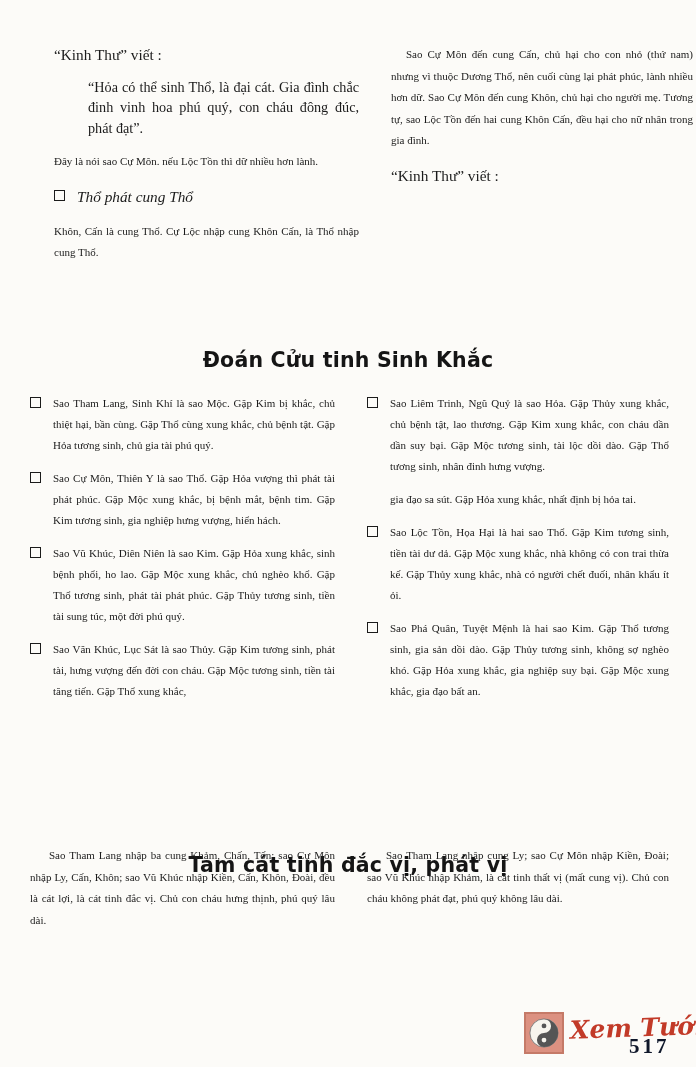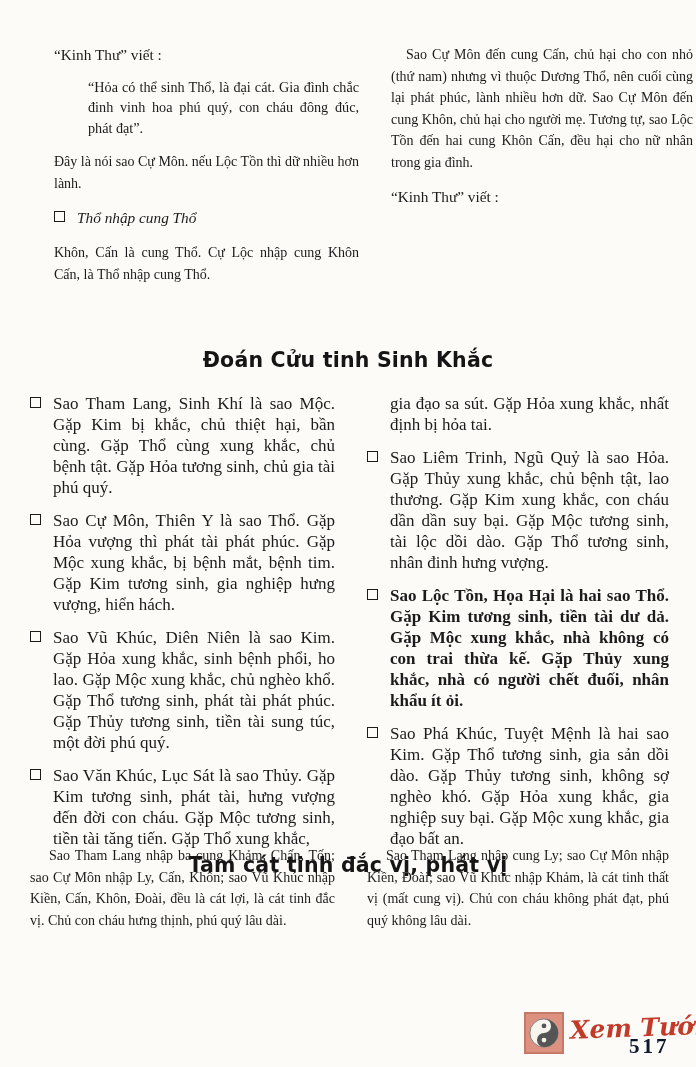--- a/index.html
+++ b/index.html
@@ -10,34 +10,34 @@
     background:#fcfbf8;
     color:#1b1b1b;
     font-family:"Liberation Serif", serif;
     overflow:hidden;
   }
   .sec { position:absolute; left:0; width:696px; display:flex; }
   .col-l { width:305px; margin-left:30px; }
   .col-r { width:302px; margin-left:32px; }
 
   .para {
-    font-size:14px; line-height:21.5px;
+    font-size:11px; line-height:21.5px;
     text-align:justify; margin:0 0 13px 0;
   }
   .para.fl-indent { text-indent:15px; }
   .quote {
     font-size:14.2px; line-height:20.5px;
     text-align:justify;
     margin:0 0 13px 34px;
   }
   .label-line { font-size:15.3px; line-height:21.5px; margin:0 0 11px 0; }
 
   .item {
     position:relative;
-    font-size:17px; line-height:21px;
+    font-size:11px; line-height:21px;
     text-align:justify;
     margin:0 0 12px 0;
   }
   .sq {
     position:absolute; left:-23px; top:4px;
     width:9px; height:9px;
     border:1.7px solid #1b1b1b;
     background:transparent;
   }
   .item-intro { font-style:italic; font-size:15.3px; }
@@ -80,21 +80,21 @@
 
 <div class="page">
 
   <div class="sec" style="top:44px;padding-left:24px;">
     <div class="col-l">
       <p class="label-line">“Kinh Thư” viết :</p>
       <p class="quote">“Hỏa có thể sinh Thổ, là đại cát. Gia đình chắc đinh vinh hoa phú quý, con cháu đông đúc, phát đạt”.</p>
       <p class="para">Đây là nói sao Cự Môn. nếu Lộc Tồn thì dữ nhiều hơn lành.</p>
       <div class="item item-intro" style="margin-left:23px; margin-bottom:14px;">
         <span class="sq"></span>
-        <span>Thổ nhập cung Thổ</span>
+        <span>Thổ phát cung Thổ</span>
       </div>
       <p class="para">Khôn, Cấn là cung Thổ. Cự Lộc nhập cung Khôn Cấn, là Thổ nhập cung Thổ.</p>
     </div>
     <div class="col-r">
       <p class="para fl-indent">Sao Cự Môn đến cung Cấn, chủ hại cho con nhỏ (thứ nam) nhưng vì thuộc Dương Thổ, nên cuối cùng lại phát phúc, lành nhiều hơn dữ. Sao Cự Môn đến cung Khôn, chủ hại cho người mẹ. Tương tự, sao Lộc Tồn đến hai cung Khôn Cấn, đều hại cho nữ nhân trong gia đình.</p>
       <p class="label-line">“Kinh Thư” viết :</p>
     </div>
   </div>
 
   <div class="heading" style="top:348px;">Đoán Cửu tinh Sinh Khắc</div>
@@ -113,33 +113,33 @@
         <span class="sq"></span>
         <span>Sao Vũ Khúc, Diên Niên là sao Kim. Gặp Hỏa xung khắc, sinh bệnh phổi, ho lao. Gặp Mộc xung khắc, chủ nghèo khổ. Gặp Thổ tương sinh, phát tài phát phúc. Gặp Thủy tương sinh, tiền tài sung túc, một đời phú quý.</span>
       </div>
       <div class="item" style="margin-left:23px;">
         <span class="sq"></span>
         <span>Sao Văn Khúc, Lục Sát là sao Thủy. Gặp Kim tương sinh, phát tài, hưng vượng đến đời con cháu. Gặp Mộc tương sinh, tiền tài tăng tiến. Gặp Thổ xung khắc,</span>
       </div>
     </div>
     <div class="col-r">
       <div class="item" style="margin-left:23px;">
+        <span class="sq"></span>
+        <span>Sao Liêm Trinh, Ngũ Quỷ là sao Hỏa. Gặp Thủy xung khắc, chủ bệnh tật, lao thương. Gặp Kim xung khắc, con cháu dần dần suy bại. Gặp Mộc tương sinh, tài lộc dồi dào. Gặp Thổ tương sinh, nhân đinh hưng vượng.</span>
+      </div>
+      <div class="item" style="margin-left:23px;">
         <span>gia đạo sa sút. Gặp Hỏa xung khắc, nhất định bị hỏa tai.</span>
       </div>
       <div class="item" style="margin-left:23px;">
-        <span class="sq"></span>
-        <span>Sao Liêm Trinh, Ngũ Quỷ là sao Hỏa. Gặp Thủy xung khắc, chủ bệnh tật, lao thương. Gặp Kim xung khắc, con cháu dần dần suy bại. Gặp Mộc tương sinh, tài lộc dồi dào. Gặp Thổ tương sinh, nhân đinh hưng vượng.</span>
-      </div>
-      <div class="item" style="margin-left:23px;font-weight:bold;">
         <span class="sq"></span>
         <span>Sao Lộc Tồn, Họa Hại là hai sao Thổ. Gặp Kim tương sinh, tiền tài dư dả. Gặp Mộc xung khắc, nhà không có con trai thừa kế. Gặp Thủy xung khắc, nhà có người chết đuối, nhân khẩu ít ỏi.</span>
       </div>
       <div class="item" style="margin-left:23px;">
         <span class="sq"></span>
-        <span>Sao Phá Khúc, Tuyệt Mệnh là hai sao Kim. Gặp Thổ tương sinh, gia sản dồi dào. Gặp Thủy tương sinh, không sợ nghèo khó. Gặp Hỏa xung khắc, gia nghiệp suy bại. Gặp Mộc xung khắc, gia đạo bất an.</span>
+        <span>Sao Phá Quân, Tuyệt Mệnh là hai sao Kim. Gặp Thổ tương sinh, gia sản dồi dào. Gặp Thủy tương sinh, không sợ nghèo khó. Gặp Hỏa xung khắc, gia nghiệp suy bại. Gặp Mộc xung khắc, gia đạo bất an.</span>
       </div>
     </div>
   </div>
 
   <div class="heading" style="top:853px;">Tam cát tinh đắc vị, phát vị</div>
 
   <div class="sec" style="top:845px;">
     <div class="col-l">
       <p class="para" style="text-indent:19px;">Sao Tham Lang nhập ba cung Khảm, Chấn, Tốn; sao Cự Môn nhập Ly, Cấn, Khôn; sao Vũ Khúc nhập Kiền, Cấn, Khôn, Đoài, đều là cát lợi, là cát tinh đắc vị. Chủ con cháu hưng thịnh, phú quý lâu dài.</p>
     </div>

